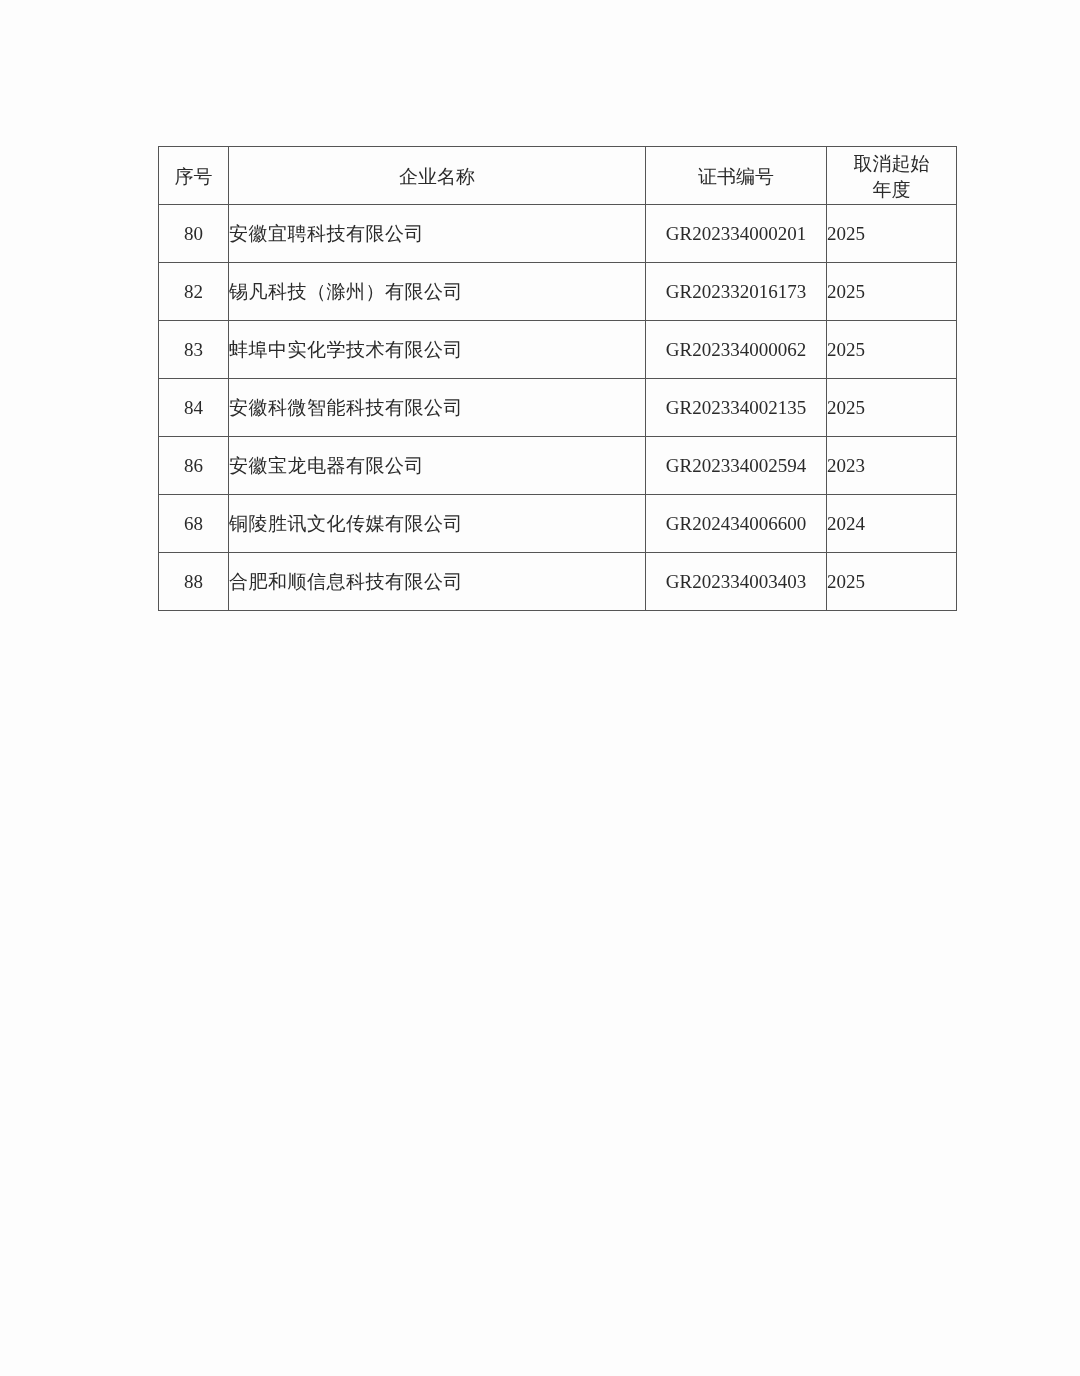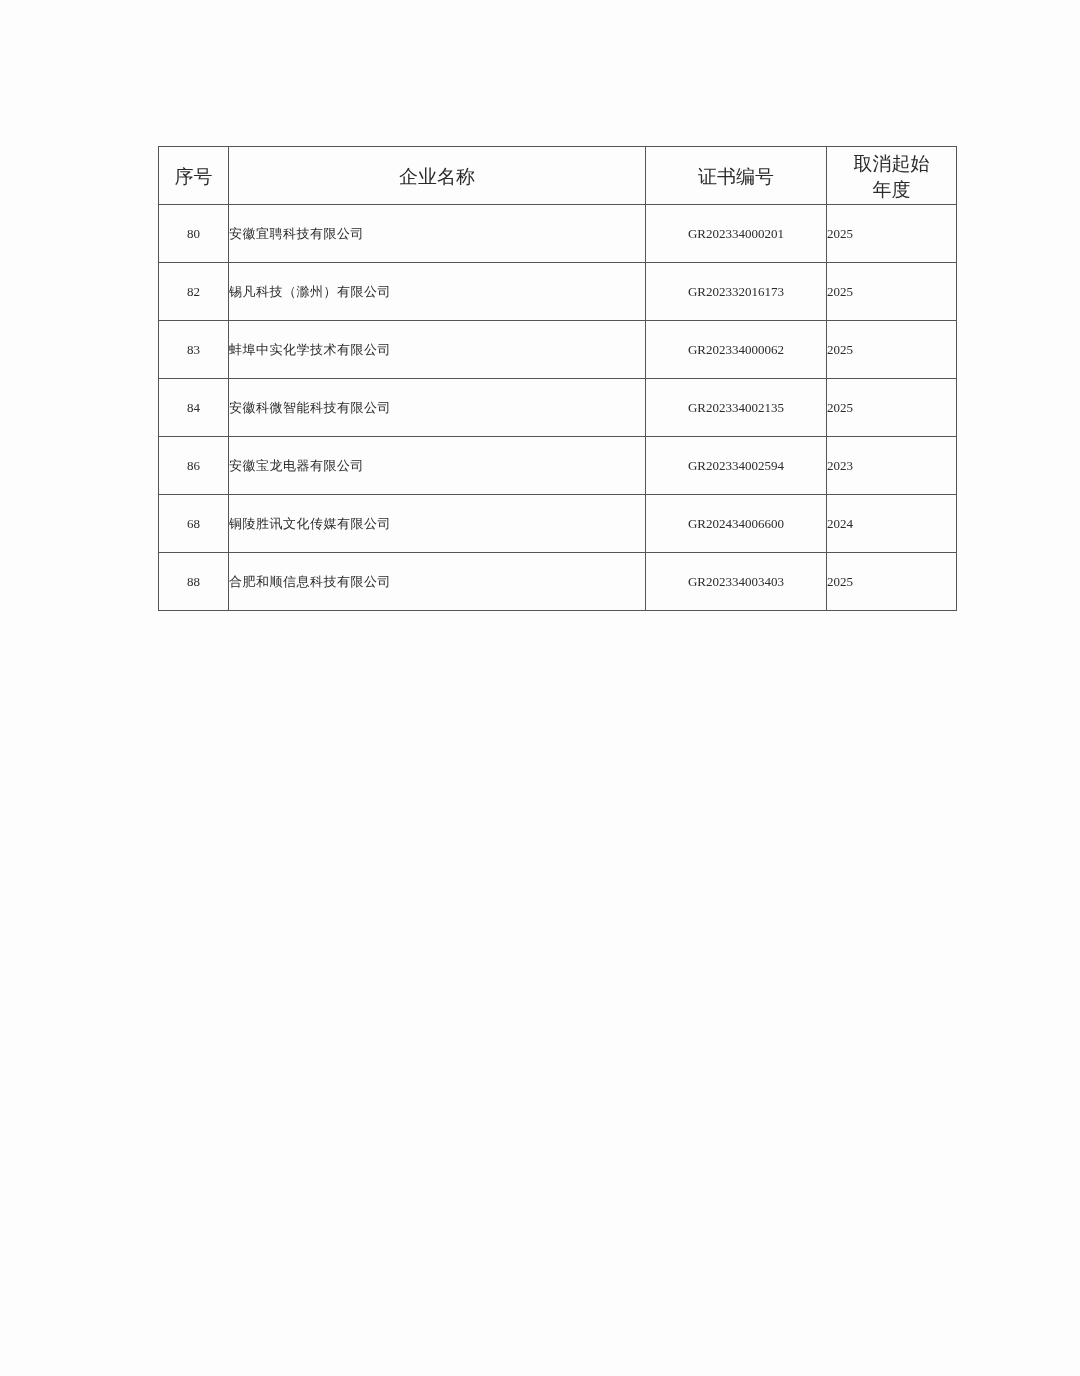--- a/index.html
+++ b/index.html
@@ -26,21 +26,21 @@
     vertical-align: middle;
   }
   table.list th {
     height: 57px;
     font-family: "DejaVu Sans", "Liberation Sans", sans-serif;
     font-size: 19px;
     text-align: center;
     line-height: 26px;
     color: #2a2a2a;
   }
-  table.list td { height: 57px; font-size: 13px; }
+  table.list td { height: 57px; font-size: 19px; }
   td.c-no { text-align: center; font-family: "Liberation Serif", serif; font-size: 20px; }
   td.c-name { text-align: left; padding-left: 9px; font-family: "DejaVu Sans", "Liberation Sans", sans-serif; font-size: 19px; letter-spacing: 0.5px; }
   td.c-cert { text-align: center; font-family: "Liberation Serif", serif; font-size: 20px; margin-top: 8px; }
   td.c-year { text-align: left; font-family: "Liberation Serif", serif; font-size: 20px; }
   col.w-no { width: 70px; }
   col.w-name { width: 417px; }
   col.w-cert { width: 181px; }
   col.w-year { width: 130px; }
   .head-year span { display: block; }
 </style>

